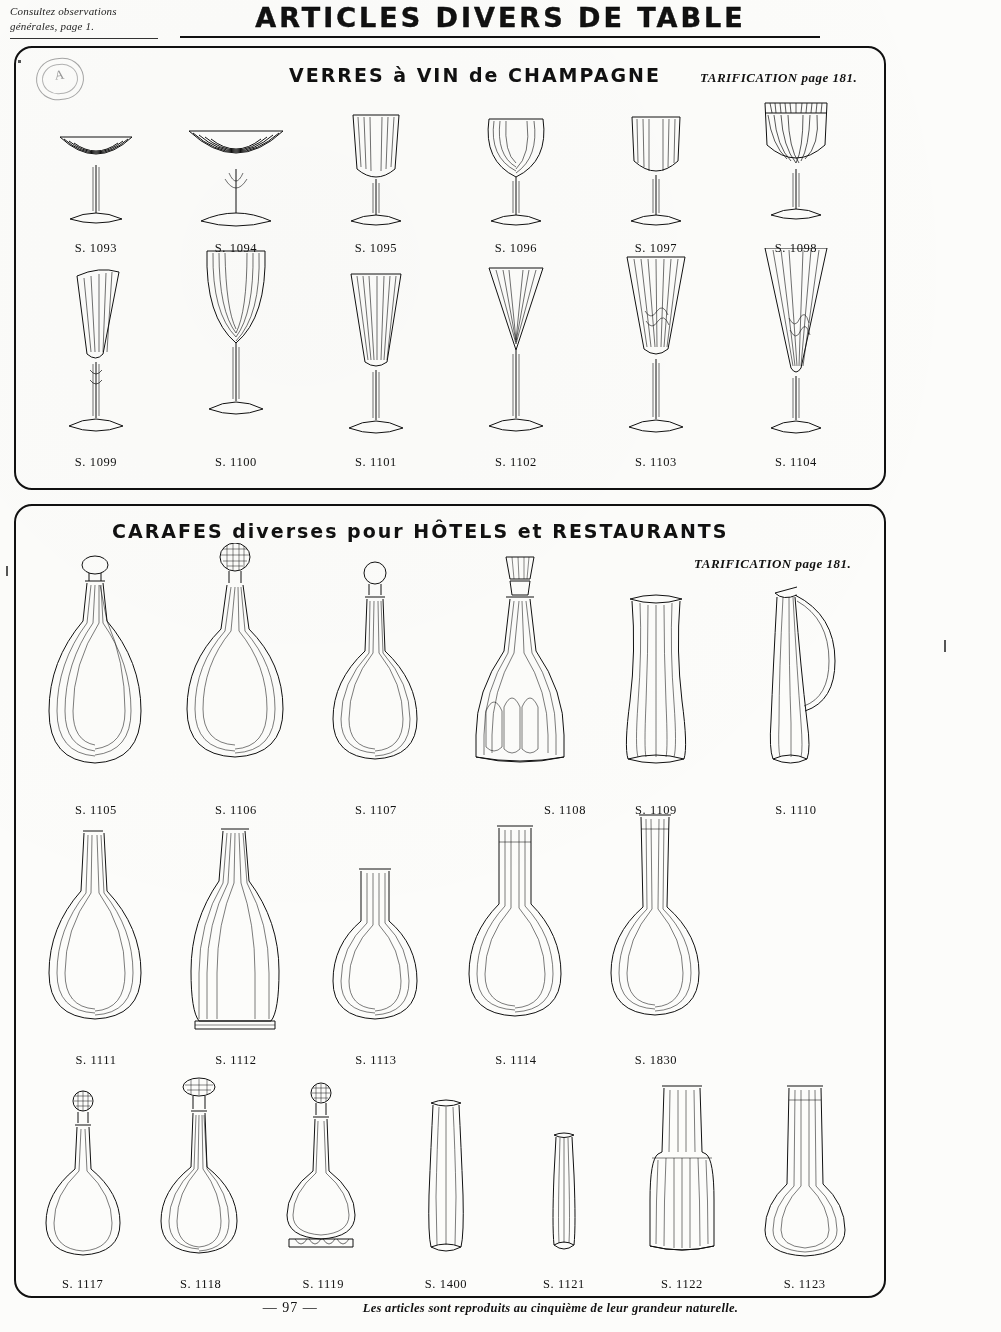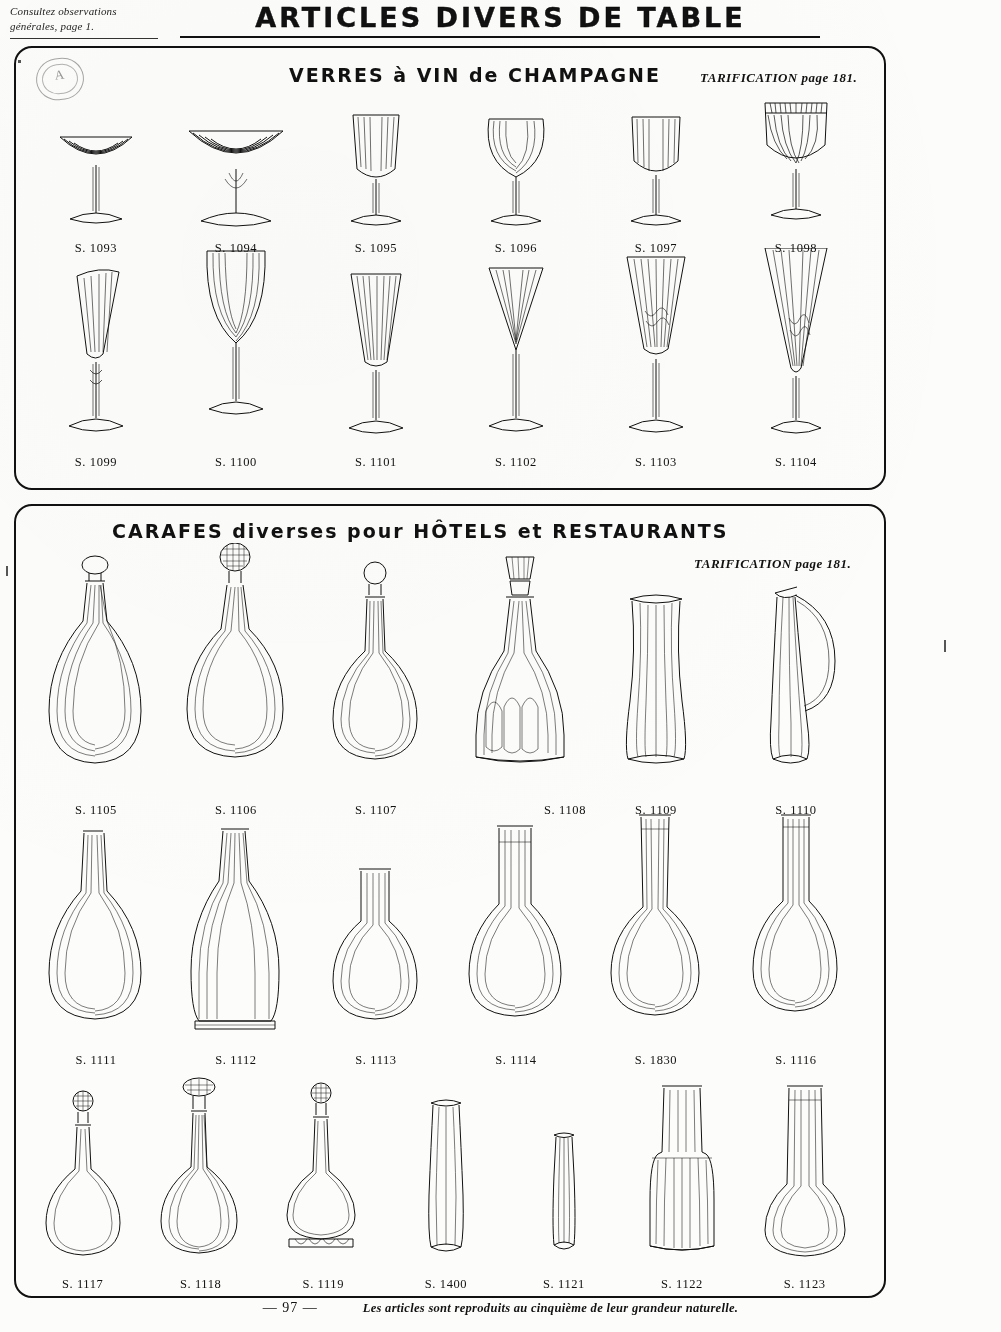--- a/index.html
+++ b/index.html
@@ -648,38 +648,20 @@
               <path d="M68 8 L67 98 Q92 128 92 162 Q92 194 64 196"></path>
               <path d="M73 8 L72 98 Q100 126 100 162 Q100 198 64 200"></path>
               <path d="M50 18 L78 18"></path>
             </g>
           </g>
         </svg>
       </div>
       <div class="caption">S. 1830</div>
     </div>
 
-    <div class="cell" style="width:140px;height:250px;">
-      <div class="art">
-        <svg width="130" height="240" viewBox="0 0 130 240">
-          <g fill="none" stroke="#111" stroke-width="1">
-            <path d="M50 4 L80 4"></path>
-            <path d="M52 6 L52 90 Q22 118 22 158 Q22 198 64 200 Q106 198 106 158 Q106 118 78 90 L78 6"></path>
-            <g stroke-width="0.55">
-              <path d="M57 8 L57 92 Q30 120 30 158 Q30 192 64 194"></path>
-              <path d="M62 8 L62 94 Q38 122 38 158 Q38 188 64 190"></path>
-              <path d="M68 8 L68 94 Q90 122 90 158 Q90 190 64 192"></path>
-              <path d="M73 8 L73 92 Q98 120 98 158 Q98 194 64 196"></path>
-              <path d="M52 16 L78 16"></path>
-            </g>
-          </g>
-        </svg>
-      </div>
-      <div class="caption">S. 1116</div>
-    </div>
   </div>
 
   <div class="row" style="left:26px; top:1082px; width:840px;">
 
     <div class="cell" style="width:120px;height:210px;">
       <div class="art">
         <svg width="110" height="190" viewBox="0 0 110 190">
           <g fill="none" stroke="#111" stroke-width="1">
             <circle cx="55" cy="16" r="10"></circle>
             <g stroke-width="0.5">

